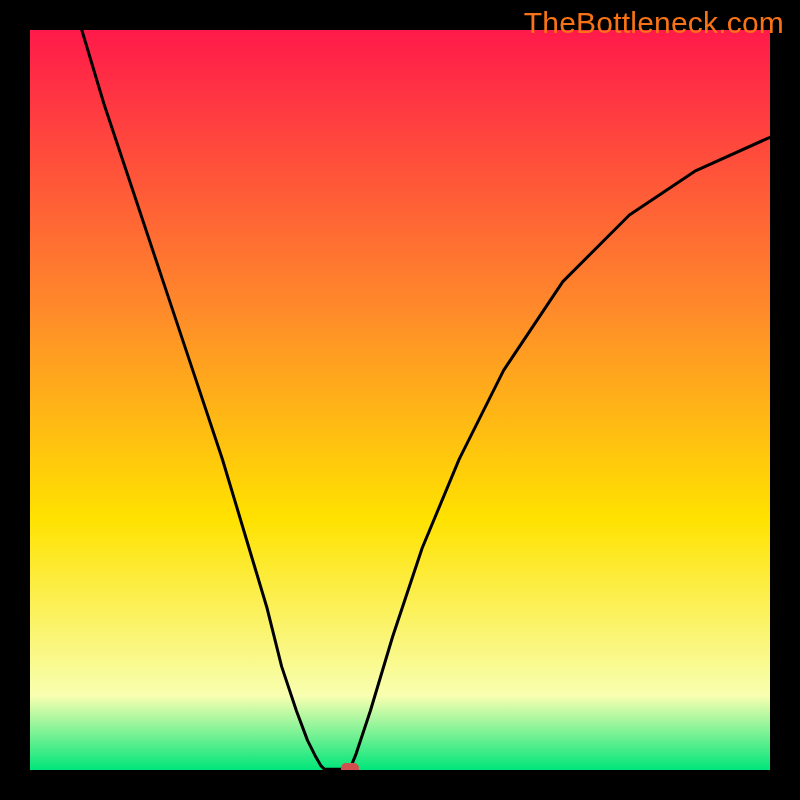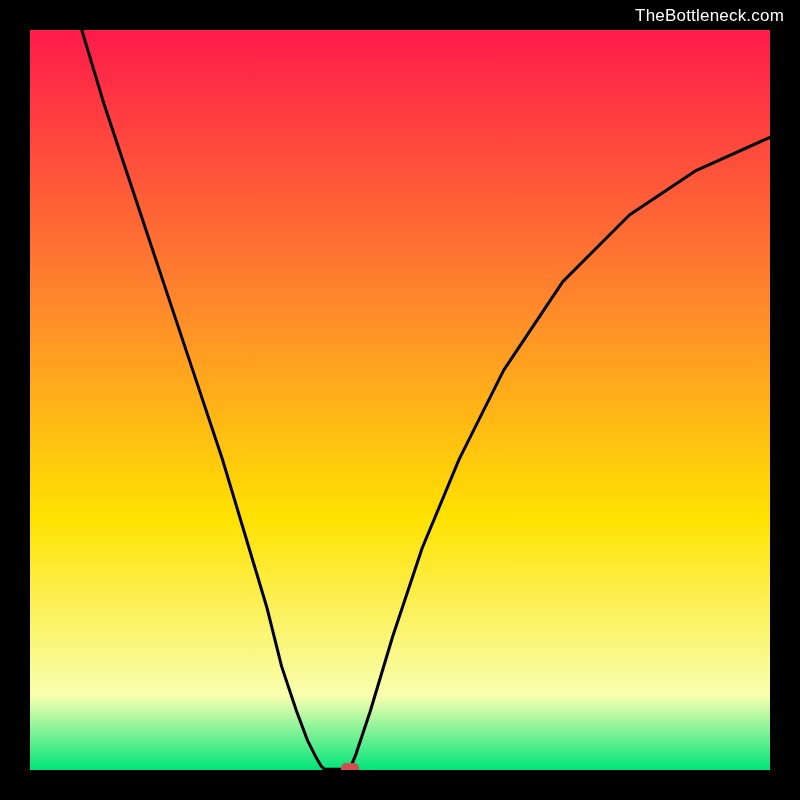--- a/index.html
+++ b/index.html
@@ -9,23 +9,23 @@
     height: 800px;
     background: #000;
     position: relative;
     overflow: hidden;
   }
   .watermark {
     position: absolute;
     top: 6px;
     right: 16px;
     font-family: Arial, Helvetica, sans-serif;
-    font-size: 17px;
+    font-size: 30px;
     font-weight: 500;
-    color: #ffffff;
+    color: #f97316;
     z-index: 10;
     letter-spacing: 0.2px;
   }
   .plot-area {
     position: absolute;
     left: 30px;
     top: 30px;
     width: 740px;
     height: 740px;
     overflow: hidden;

